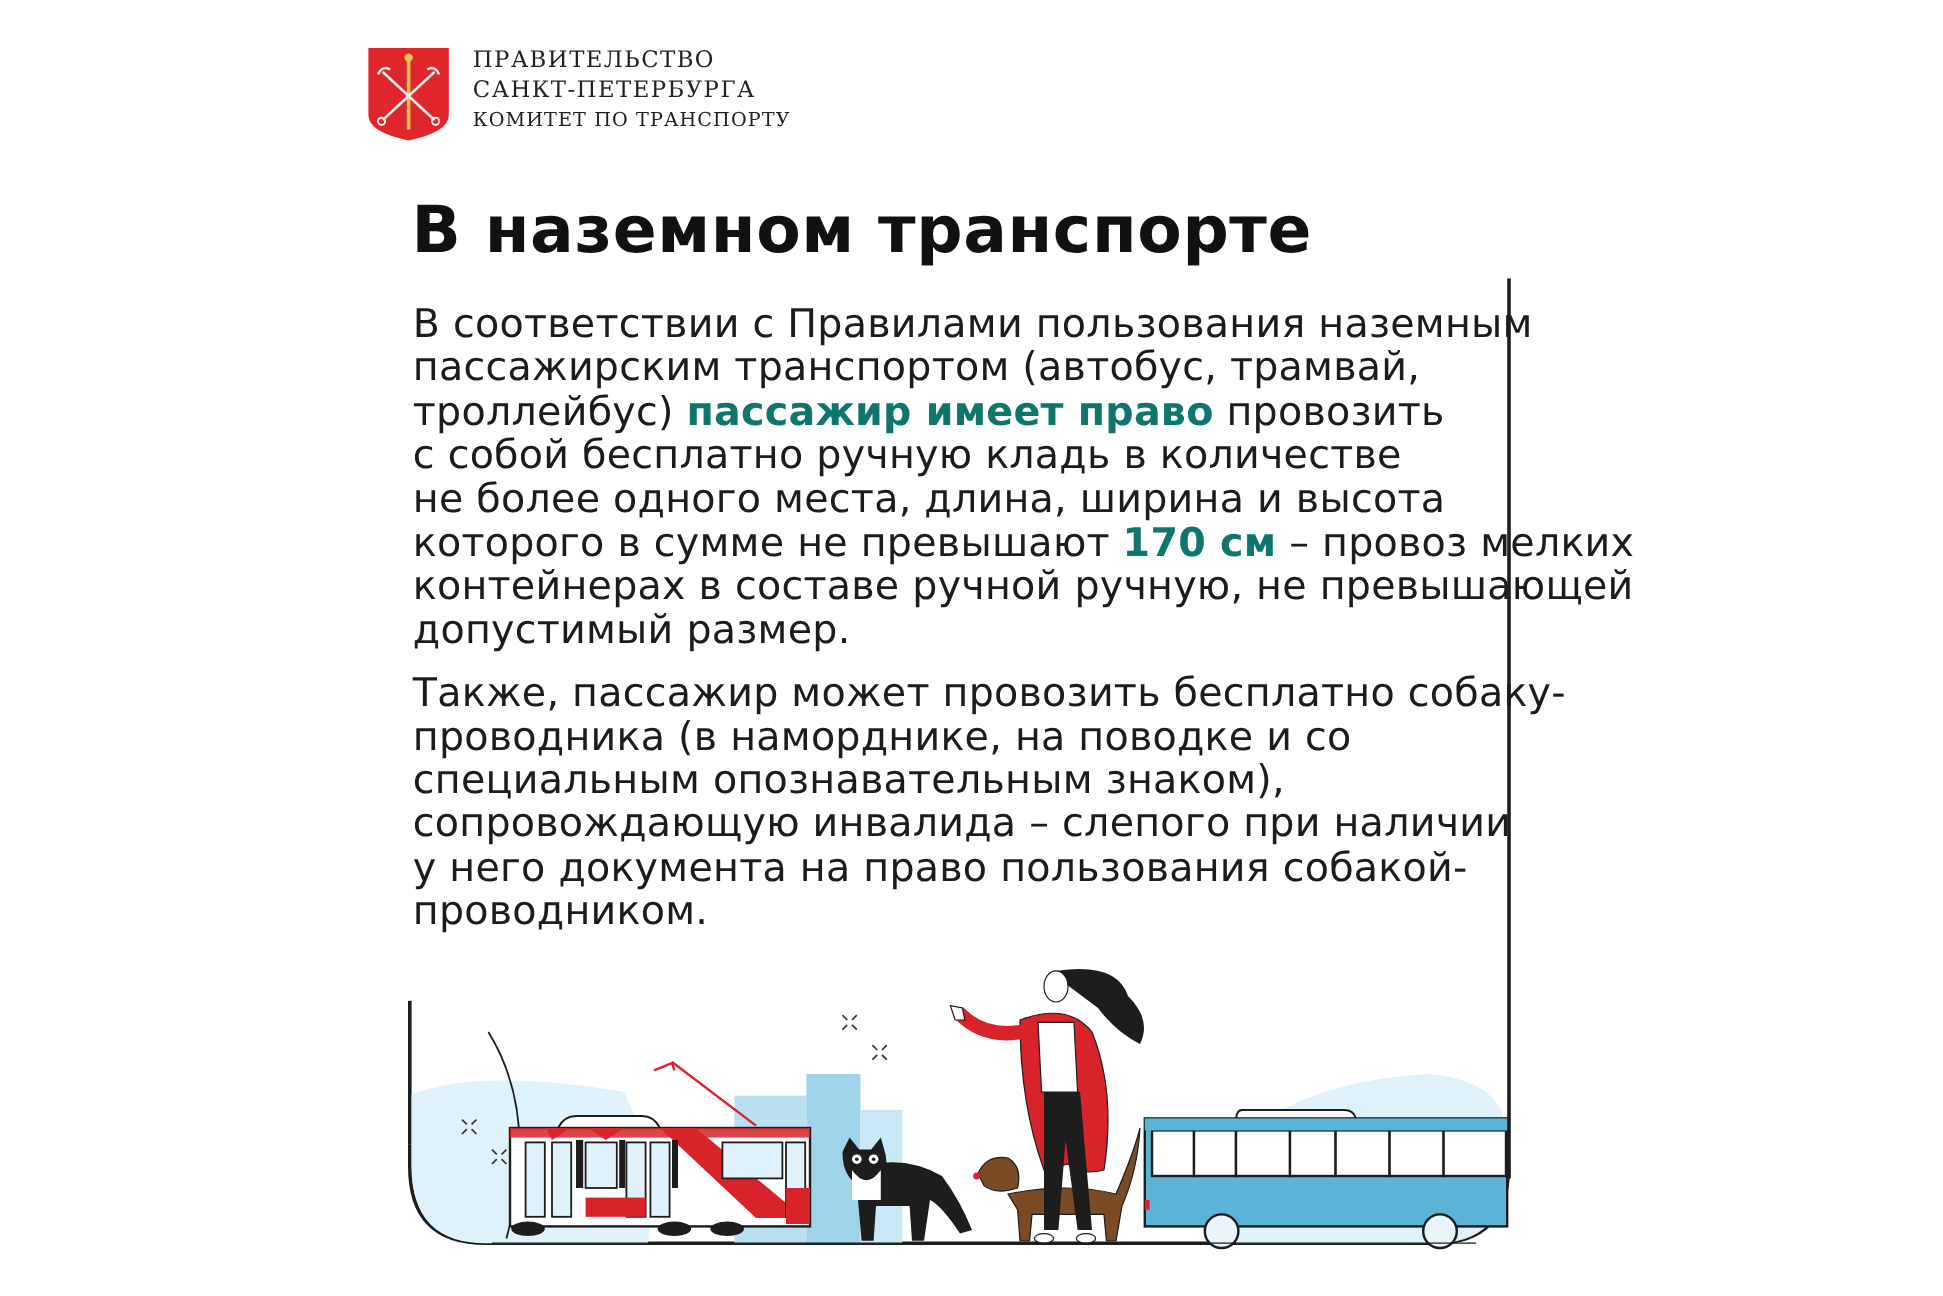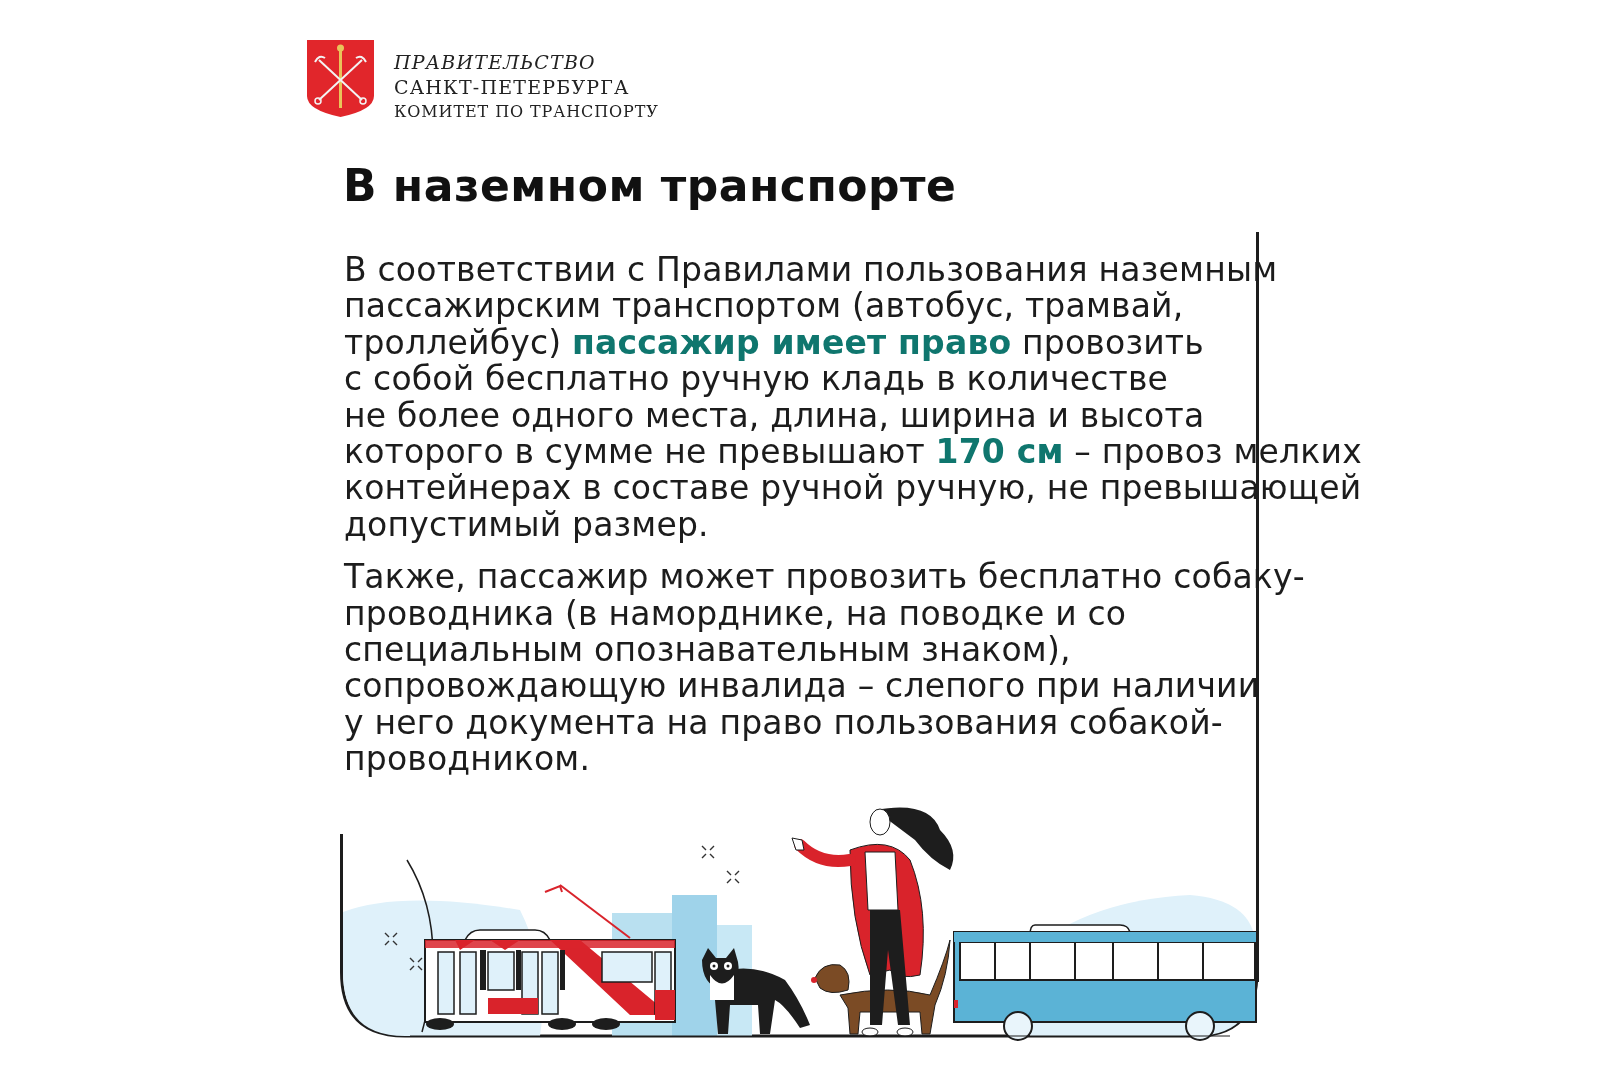--- a/index.html
+++ b/index.html
@@ -3,24 +3,24 @@
 <meta charset="utf-8">
 <style>
   * { margin: 0; padding: 0; box-sizing: border-box; }
   html, body { width: 1619px; height: 1080px; background: #ffffff; overflow: hidden; }
   body { position: relative; font-family: "DejaVu Sans", sans-serif; color: #1a1a1a; }
 
   .logo { position: absolute; left: 305px; top: 38px; display: flex; align-items: flex-start; }
   .crest { width: 71px; height: 80px; }
   .logo-text { margin-left: 18px; font-family: "DejaVu Serif", serif; color: #222; }
   .logo-line1, .logo-line2 { font-size: 19px; letter-spacing: 1.2px; line-height: 25px; display: block; }
-  .logo-line1 { margin-top: 12px; font-style: italic; }
+  .logo-line1 { margin-top: 0; }
   .logo-line3 { font-size: 16px; letter-spacing: 0.9px; line-height: 22px; display: block; margin-top: 1px; }
 
-  .title { position: absolute; left: 343px; top: 160px; font-size: 44px; font-weight: bold; letter-spacing: 0.5px; color: #111; white-space: nowrap; }
+  .title { position: absolute; left: 343px; top: 160px; font-size: 54px; font-weight: bold; letter-spacing: 0.5px; color: #111; white-space: nowrap; }
 
   .frame-right { position: absolute; left: 1256px; top: 232px; width: 3px; height: 750px; background: #1d1d1d; }
   .frame-left  { position: absolute; left: 340px; top: 834px; width: 3px; height: 120px; background: #1d1d1d; }
 
   .body-text { position: absolute; left: 344px; top: 252px; width: 900px; font-size: 33px; line-height: 36.4px; color: #1c1c1c; letter-spacing: 0.2px; }
   .para { display: block; }
   .para + .para { margin-top: 16px; }
   .line { display: block; white-space: nowrap; }
   .line b { font-weight: bold; color: #0f766e; }
 

